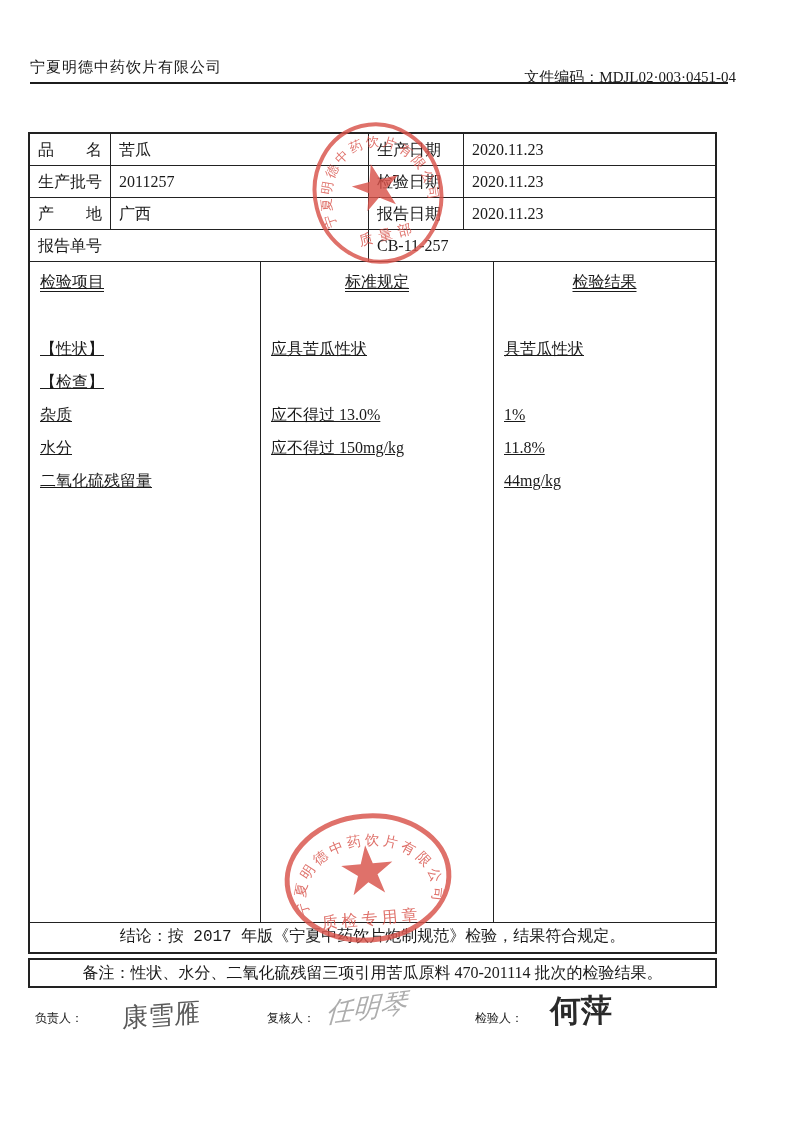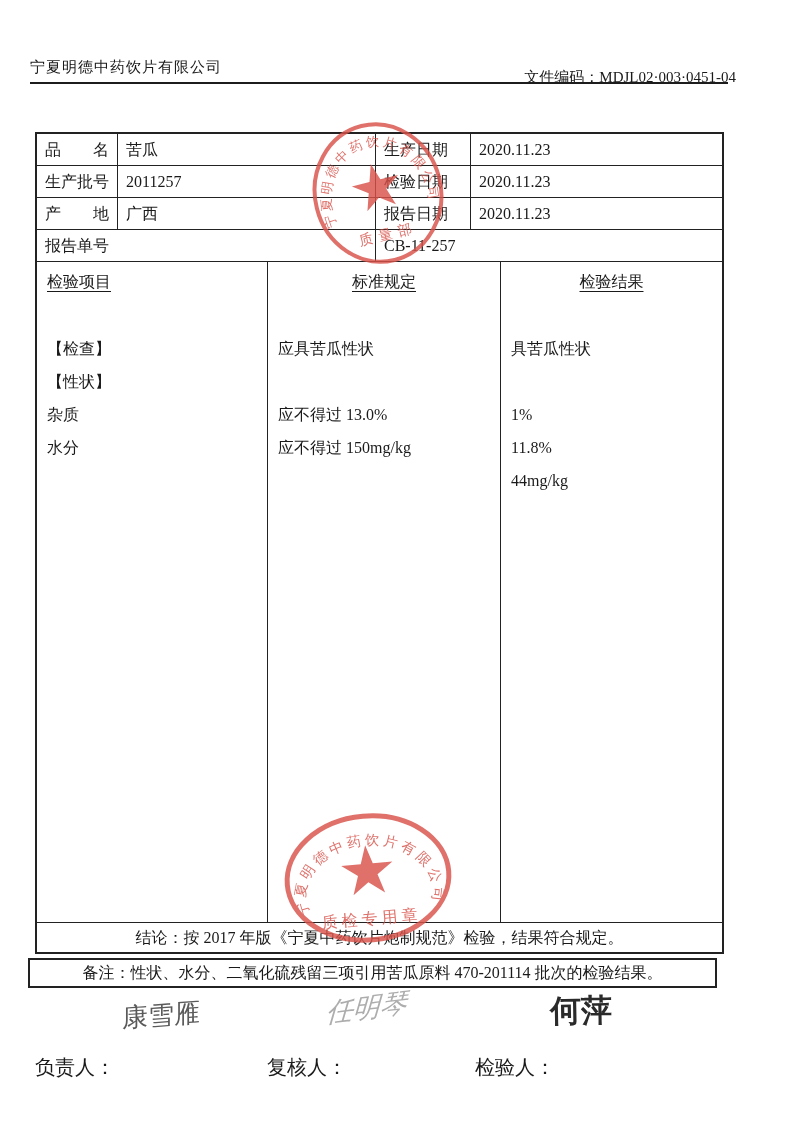--- a/index.html
+++ b/index.html
@@ -9,45 +9,45 @@
     overflow:hidden;
     padding-left:8px;
   }
   
   .hdr-company{position:absolute;left:30px;top:58px;font-size:15px;letter-spacing:1px;}
   .hdr-code{position:absolute;top:68px;right:72px;font-size:15px;}
   .hdr-rule{position:absolute;left:30px;top:82px;width:698px;height:2px;background:#1c1c1c;}
   .doc-title{position:absolute;left:28px;top:88px;width:699px;text-align:center;
     font-size:28px;font-weight:bold;letter-spacing:3px;}
   
-  .doc-table{position:absolute;left:28px;top:132px;width:685px;border:2px solid #222;background:transparent;margin-left:7px;}
+  .doc-table{position:absolute;left:28px;top:132px;width:685px;border:2px solid #222;background:transparent;}
   .info-grid{display:grid;grid-template-columns:81px 258px 95px 1fr;}
   .ig-cell{border-bottom:1.5px solid #222;border-right:1.5px solid #222;height:31px;
     line-height:31px;padding:0 8px;font-size:16px;white-space:nowrap;overflow:hidden;}
   .ig-cell.last{border-right:none;}
   .lbl-justify{text-align:justify;text-align-last:justify;}
   .span2a{grid-column:1/3;}
   .span2b{grid-column:3/5;}
   
   .results{display:flex;height:660px;}
-  .res-col{box-sizing:border-box;}
+  .res-col{box-sizing:border-box;text-decoration:underline;}
   .res-col.c1{width:231px;border-right:1.5px solid #222;}
   .res-col.c2{width:233px;border-right:1.5px solid #222;}
   .res-col.c3{flex:1;}
   .res-header{height:70px;padding:10px 10px 0 10px;font-size:16px;box-sizing:border-box;}
   .res-header.center{text-align:center;}
   .res-header span{text-decoration:underline;text-underline-offset:4px;}
   .res-cell{height:33px;line-height:33px;padding:0 10px;font-size:16px;white-space:nowrap;}
   
   .conclusion-row{border-top:1.5px solid #222;height:29px;line-height:29px;
-    text-align:center;font-size:16px;}
+    text-align:center;font-size:16px;font-family:Liberation Mono, monospace;}
   .remark-box{position:absolute;left:28px;top:958px;width:685px;border:2px solid #222;
     height:26px;line-height:26px;text-align:center;font-size:16px;}
   
-  .sig-label{position:absolute;font-size:20px;margin-top:44px;}
+  .sig-label{position:absolute;font-size:12px;}
   .sig-name{position:absolute;white-space:nowrap;}
   .sig1{left:122px;top:998px;font-size:26px;color:#5a5a5a;transform:rotate(-4deg) skewX(-4deg);}
   .sig2{left:326px;top:990px;font-size:27px;color:#adadad;font-style:italic;transform:rotate(-7deg) skewX(-10deg);}
   .sig3{left:550px;top:990px;font-size:31px;color:#2a2a2a;font-weight:bold;transform:rotate(-1deg);}
   
   .stamp{position:absolute;pointer-events:none;opacity:.82;}
   .stamp-top{left:308px;top:118px;transform:rotate(-14deg);}
   .stamp-bottom{left:280px;top:810px;transform:rotate(-5deg);}
   .stamp text{font-family:"Liberation Serif","DejaVu Serif",serif;}
 </style>
@@ -78,24 +78,25 @@
       <div class="ig-cell">报告日期</div>
       <div class="ig-cell last">2020.11.23</div>
 
       <div class="ig-cell span2a">报告单号</div>
       <div class="ig-cell span2b last">CB-11-257</div>
     </div>
 
     <div class="results">
       <div class="res-col c1">
         <div class="res-header"><span>检验项目</span></div>
+        <div class="res-cell">【性状】</div>
         <div class="res-cell">【检查】</div>
-        <div class="res-cell">【性状】</div>
         <div class="res-cell">杂质</div>
         <div class="res-cell">水分</div>
+        <div class="res-cell">二氧化硫残留量</div>
       </div>
       <div class="res-col c2">
         <div class="res-header center"><span>标准规定</span></div>
         <div class="res-cell">应具苦瓜性状</div>
         <div class="res-cell"></div>
         <div class="res-cell">应不得过 13.0%</div>
         <div class="res-cell">应不得过 150mg/kg</div>
       </div>
       <div class="res-col c3">
         <div class="res-header center"><span>检验结果</span></div>

